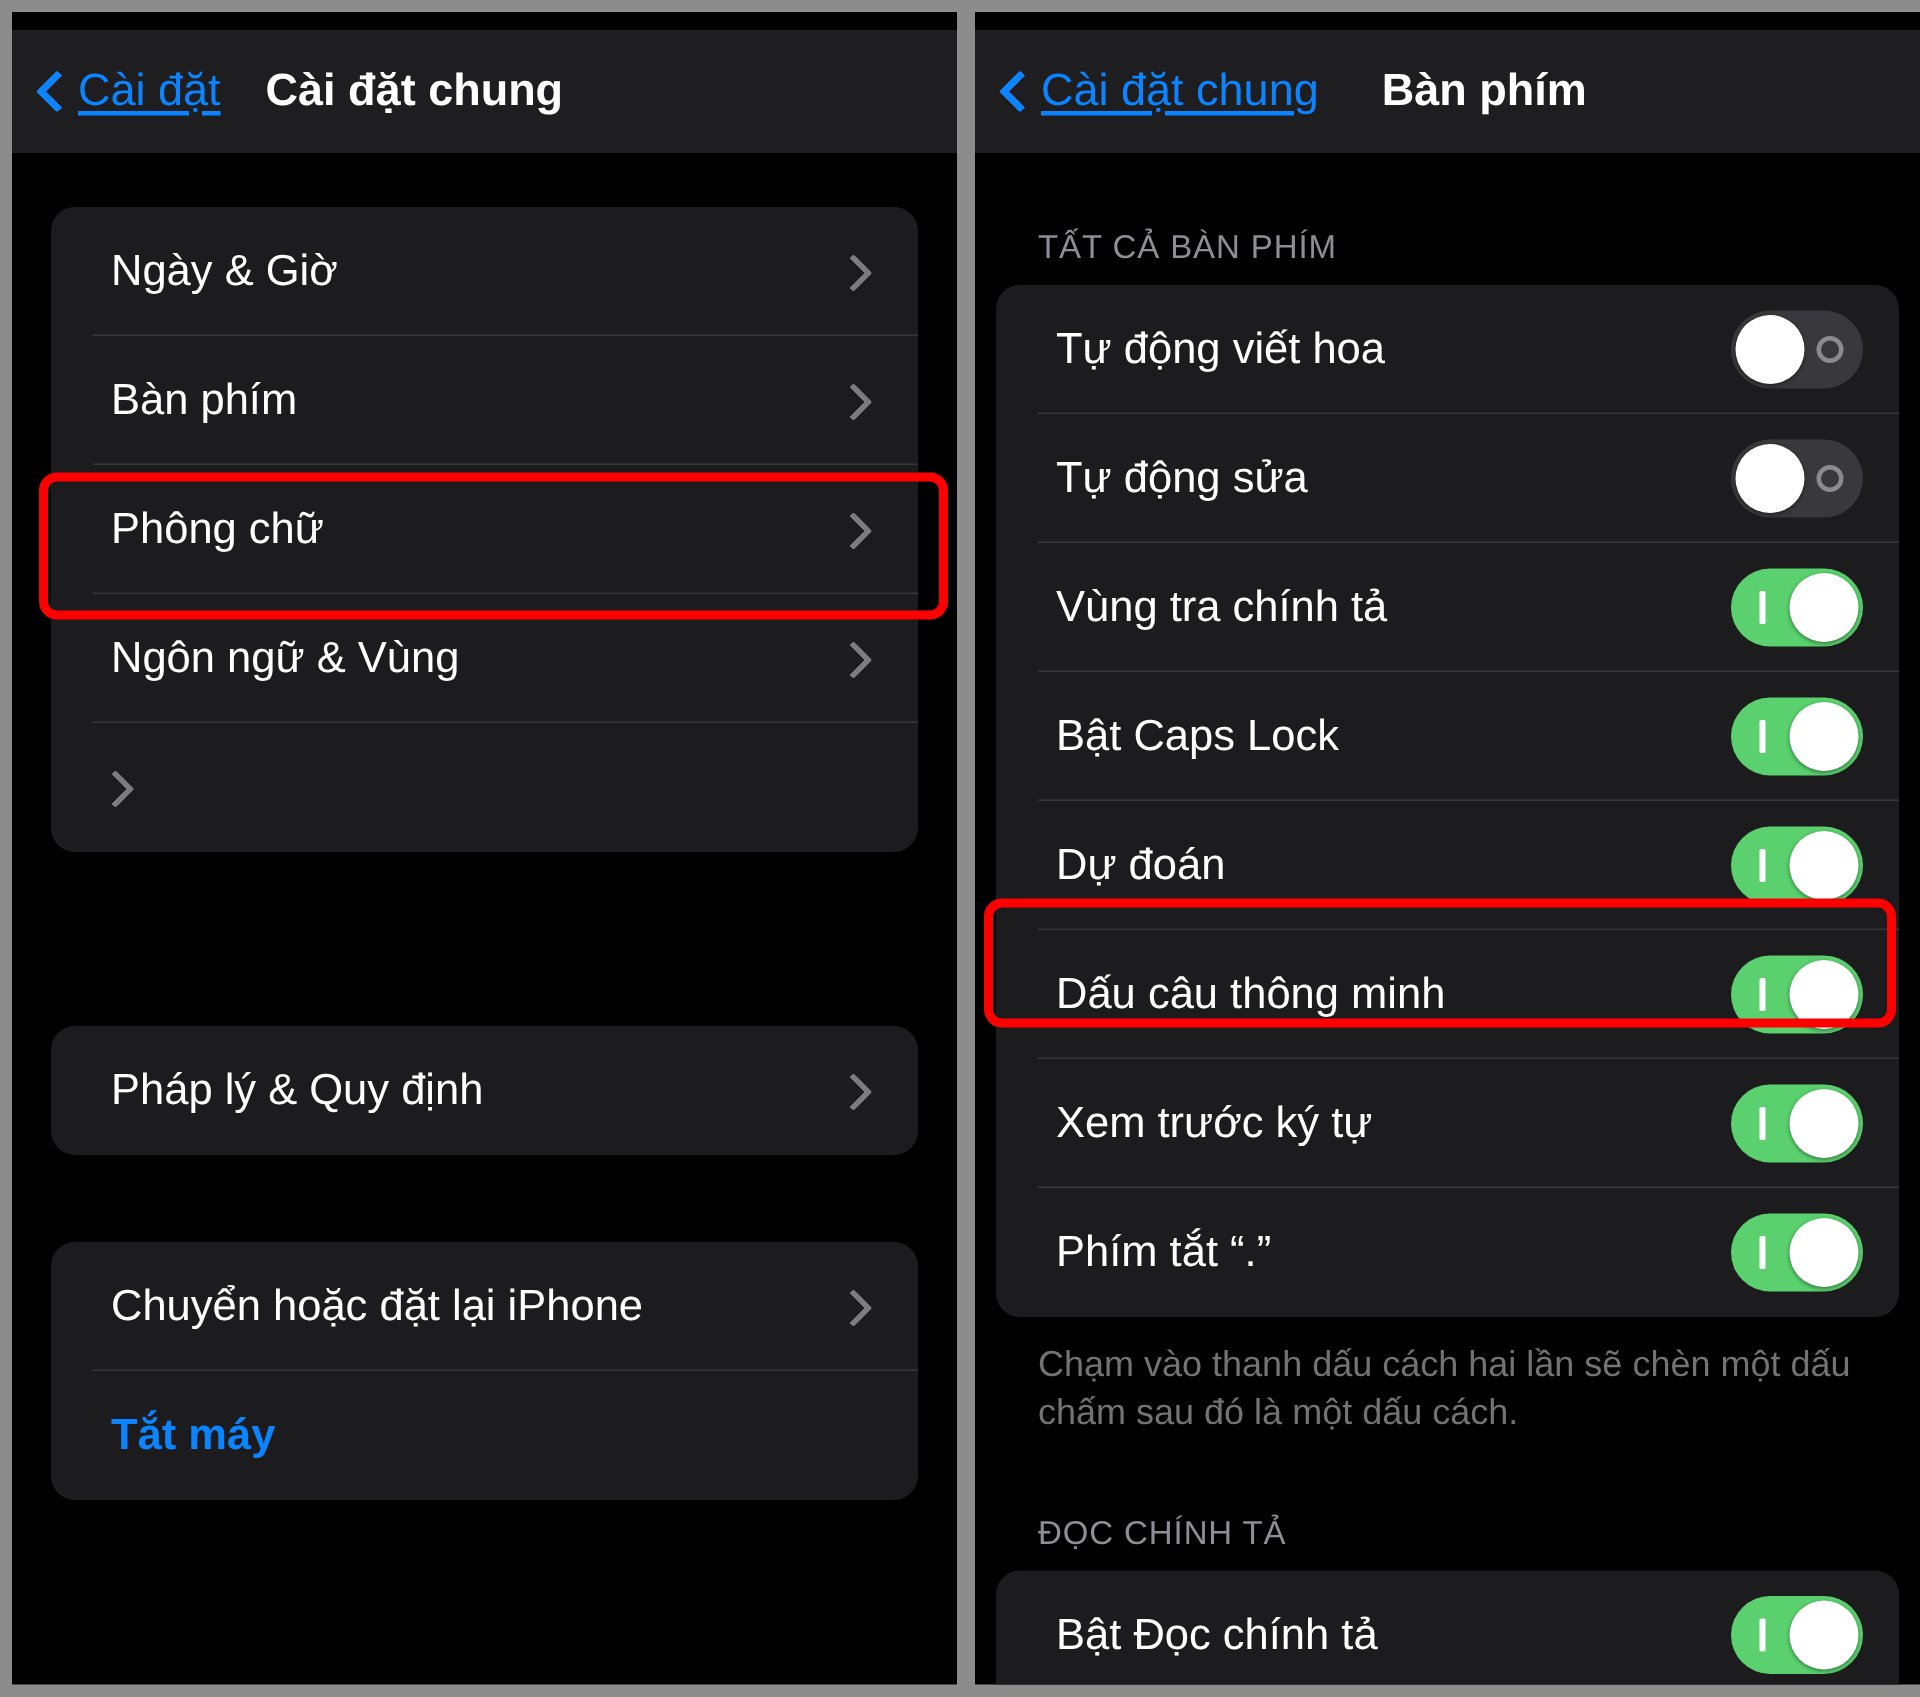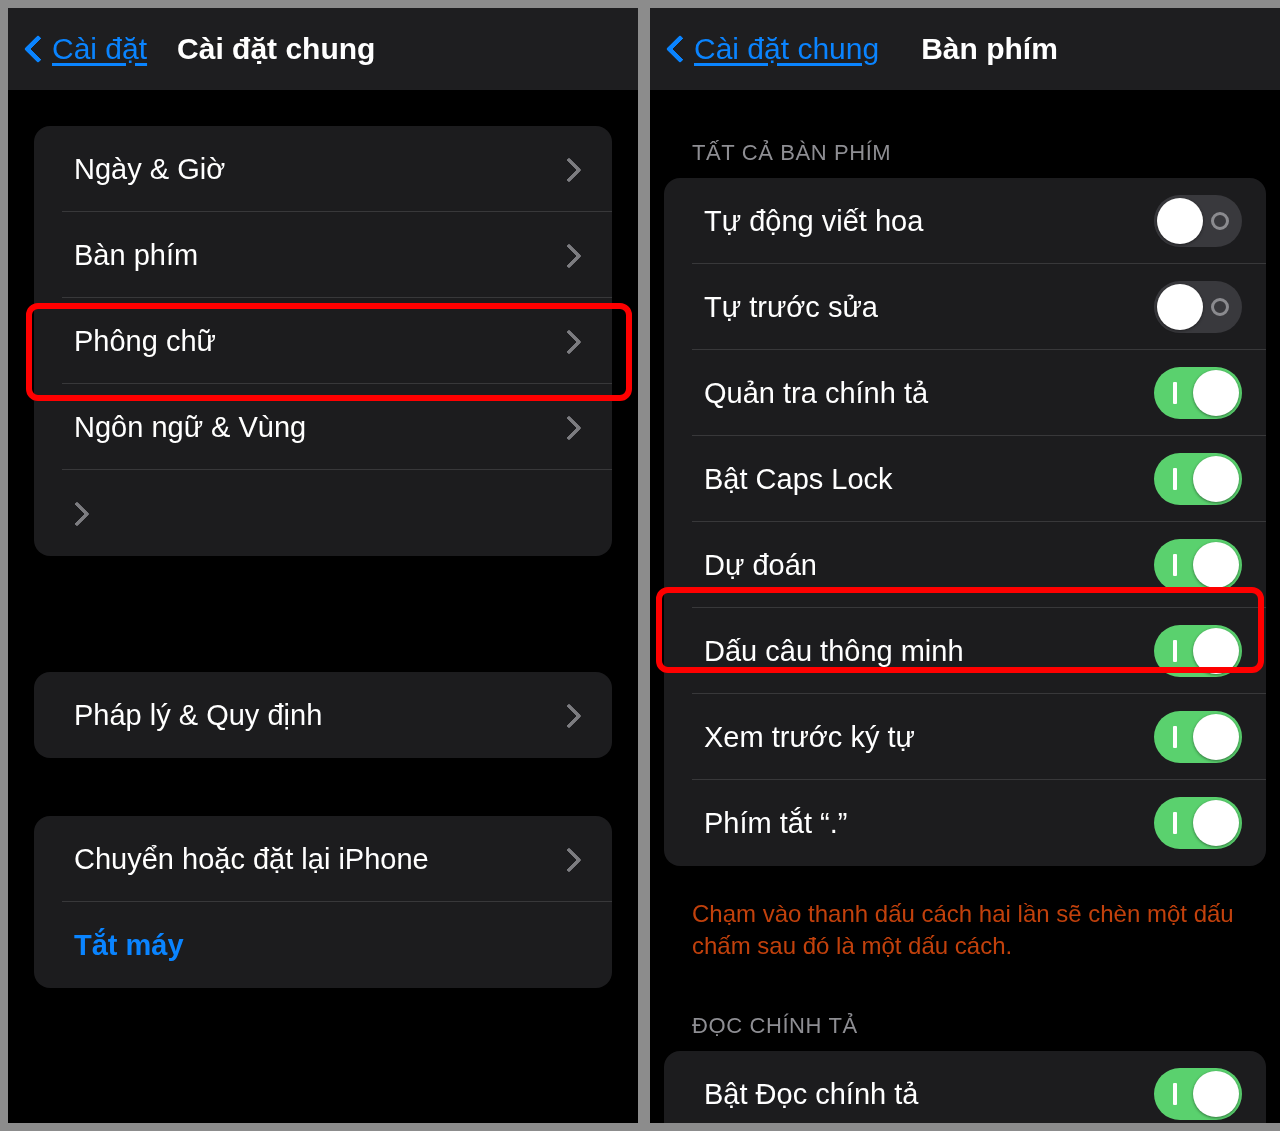--- a/index.html
+++ b/index.html
@@ -32,20 +32,21 @@
   }
 
   
   .navbar {
     height: 82px;
     background: #1e1e20;
     display: flex;
     align-items: center;
     padding: 0 16px;
     position: relative;
+    margin-top: 12px;
   }
   .nav-back {
     display: flex;
     align-items: center;
     gap: 10px;
     cursor: pointer;
   }
   .chev-left {
     width: 18px;
     height: 30px;
@@ -140,24 +141,24 @@
   }
 
   
   .section-header {
     color: #8e8e93;
     font-size: 22px;
     letter-spacing: 0.6px;
     padding: 0 0 12px 28px;
   }
   .section-footer {
-    color: #c2410c;
+    color: #737373;
     font-size: 24px;
     line-height: 1.32;
-    padding: 32px 28px 0 28px;
+    padding: 16px 28px 0 28px;
   }
 
   
   .toggle {
     width: 88px;
     height: 52px;
     border-radius: 26px;
     position: relative;
     flex: 0 0 auto;
     cursor: pointer;
@@ -308,30 +309,30 @@
         <div class="row">
           <span class="row-label">Tự động viết hoa</span>
           <span class="toggle off">
             <span class="mark-o"></span>
             <span class="knob"></span>
           </span>
           <span class="sep"></span>
         </div>
 
         <div class="row">
-          <span class="row-label">Tự trước sửa</span>
+          <span class="row-label">Tự động sửa</span>
           <span class="toggle off">
             <span class="mark-o"></span>
             <span class="knob"></span>
           </span>
           <span class="sep"></span>
         </div>
 
         <div class="row">
-          <span class="row-label">Quản tra chính tả</span>
+          <span class="row-label">Vùng tra chính tả</span>
           <span class="toggle on">
             <span class="mark-i"></span>
             <span class="knob"></span>
           </span>
           <span class="sep"></span>
         </div>
 
         <div class="row">
           <span class="row-label">Bật Caps Lock</span>
           <span class="toggle on">

